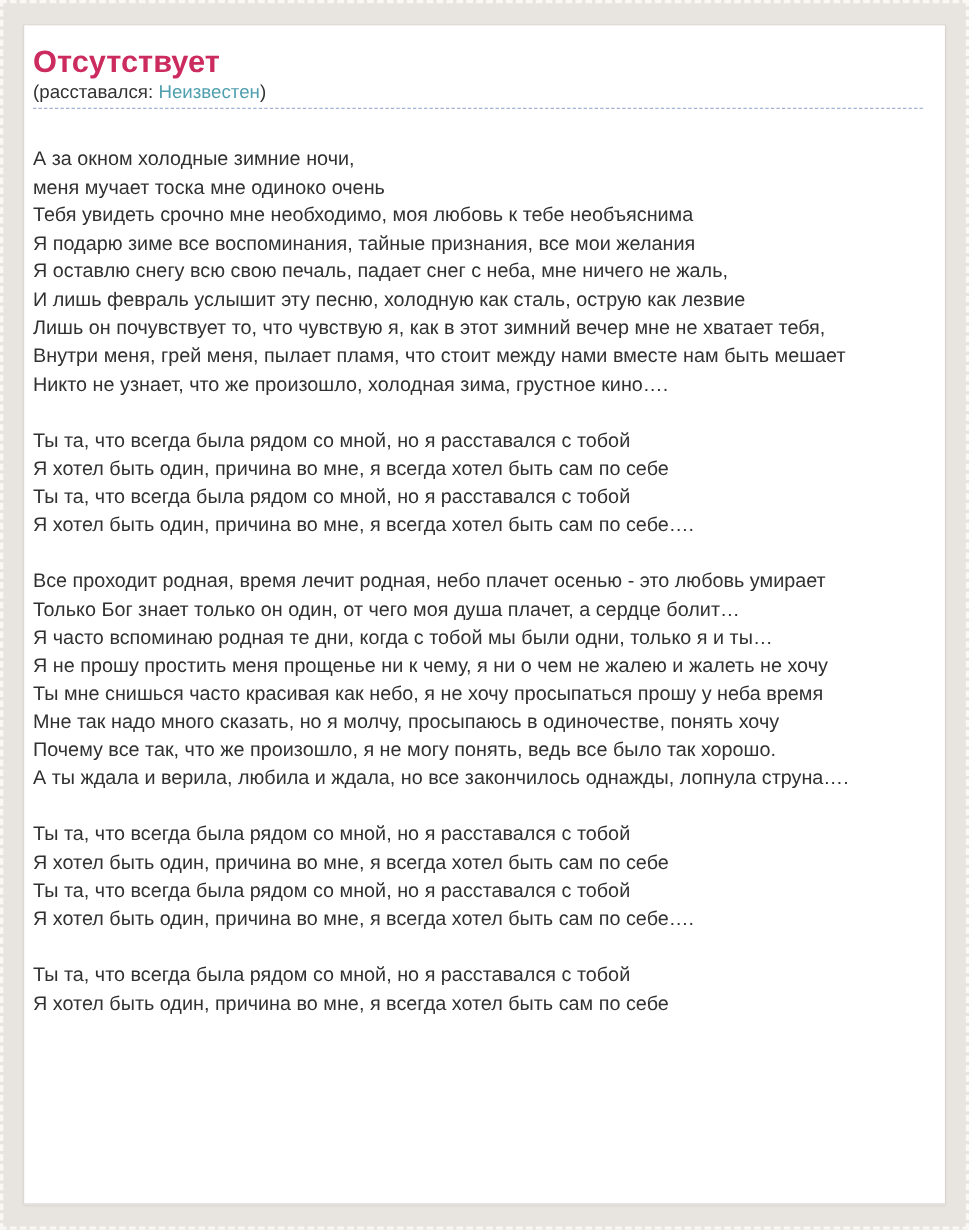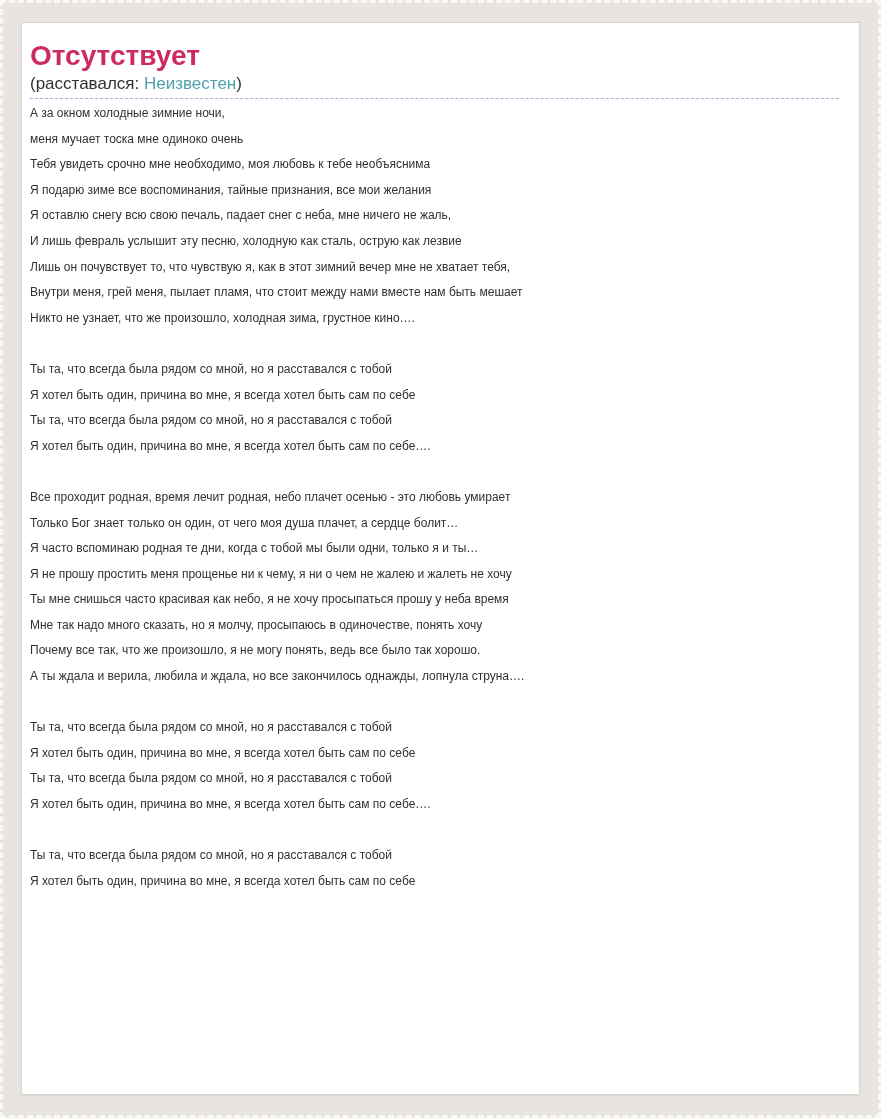--- a/index.html
+++ b/index.html
@@ -49,22 +49,22 @@
     line-height: 21px;
     color: var(--text-color);
     border-bottom: 1px dashed var(--separator-color);
   }
   .artist-link {
     color: var(--link-color);
     text-decoration: none;
     cursor: pointer;
   }
   .lyrics-text {
-    margin-top: 2px;
-    font-size: 12px;
+    margin-top: 33px;
+    font-size: 18px;
     line-height: 25.6px;
     color: var(--text-color);
   }
   .lyrics-text p {
     margin: 0 0 25.6px 0;
   }
   .lyrics-text p:last-child { margin-bottom: 0; }
 </style>
 </head>
 <body>

